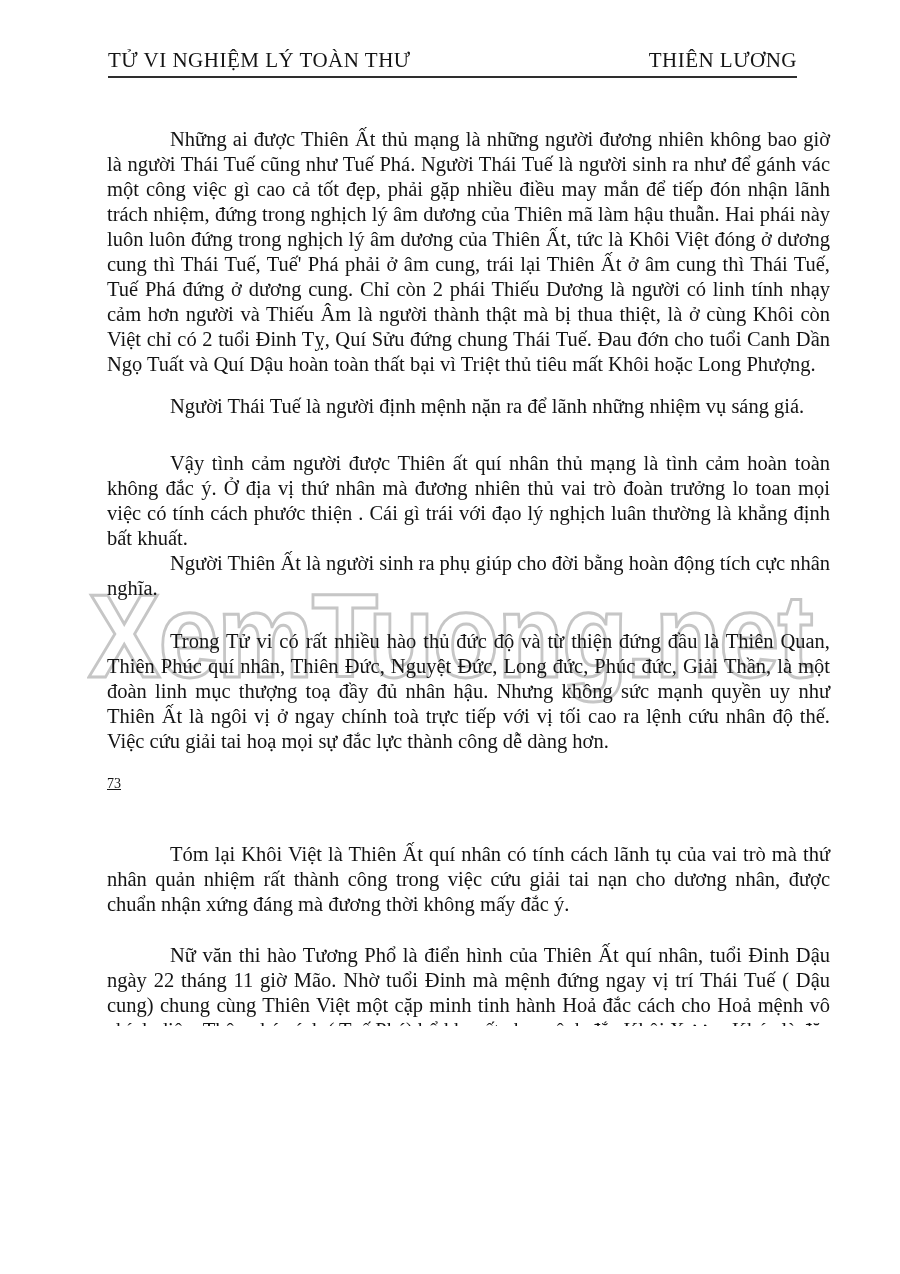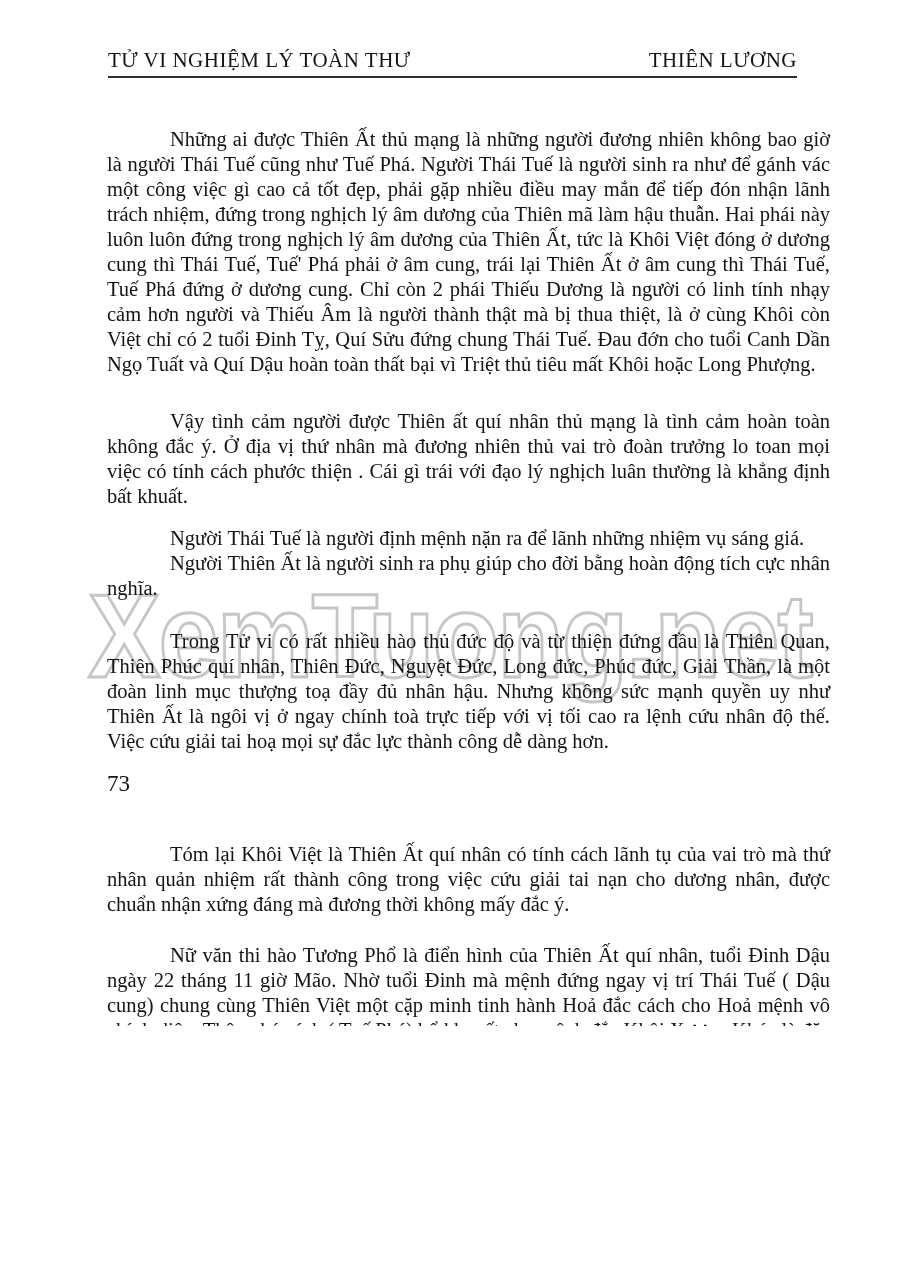--- a/index.html
+++ b/index.html
@@ -35,21 +35,22 @@
     position:absolute;left:107px;top:0;width:723px;z-index:2;
     font-size:20.5px;line-height:25px;
   }
   .text-col p{
     margin:0;
     text-align:justify;
   }
   .text-col p.indent{text-indent:63px;}
   .section-page-number{
     text-align:left;
-    font-size:23px;
+    font-size:14px;
+    text-decoration:underline;
   }
   .bottom-rule{
     position:absolute;left:90px;top:1196px;width:742px;height:0;
     border-top:2px solid #2b2b2b;z-index:2;
   }
   .page-number-bottom{
     position:absolute;left:82px;top:1201px;width:716px;
     text-align:left;font-size:19px;z-index:2;
   }
   .footer-banner{
@@ -74,22 +75,22 @@
 
   <div class="running-header">
     <span>TỬ VI NGHIỆM LÝ TOÀN THƯ</span>
     <span>THIÊN LƯƠNG</span>
   </div>
 
   <div class="watermark">XemTuong.net</div>
 
   <div class="text-col">
     <p class="indent" style="margin-top:127px">Những ai được Thiên Ất thủ mạng là những người đương nhiên không bao giờ là người Thái Tuế cũng như Tuế Phá. Người Thái Tuế là người sinh ra như để gánh vác một công việc gì cao cả tốt đẹp, phải gặp nhiều điều may mắn để tiếp đón nhận lãnh trách nhiệm, đứng trong nghịch lý âm dương của Thiên mã làm hậu thuẫn. Hai phái này luôn luôn đứng trong nghịch lý âm dương của Thiên Ất, tức là Khôi Việt đóng ở dương cung thì Thái Tuế, Tuế' Phá phải ở âm cung, trái lại Thiên Ất ở âm cung thì Thái Tuế, Tuế Phá đứng ở dương cung. Chỉ còn 2 phái Thiếu Dương là người có linh tính nhạy cảm hơn người và Thiếu Âm là người thành thật mà bị thua thiệt, là ở cùng Khôi còn Việt chỉ có 2 tuổi Đinh Tỵ, Quí Sửu đứng chung Thái Tuế. Đau đớn cho tuổi Canh Dần Ngọ Tuất và Quí Dậu hoàn toàn thất bại vì Triệt thủ tiêu mất Khôi hoặc Long Phượng.</p>
+    <p class="indent" style="margin-top:17px">Người Thái Tuế là người định mệnh nặn ra để lãnh những nhiệm vụ sáng giá.</p>
     <p class="indent" style="margin-top:32px">Vậy tình cảm người được Thiên ất quí nhân thủ mạng là tình cảm hoàn toàn không đắc ý. Ở địa vị thứ nhân mà đương nhiên thủ vai trò đoàn trưởng lo toan mọi việc có tính cách phước thiện . Cái gì trái với đạo lý nghịch luân thường là khẳng định bất khuất.</p>
-    <p class="indent" style="margin-top:17px">Người Thái Tuế là người định mệnh nặn ra để lãnh những nhiệm vụ sáng giá.</p>
     <p class="indent" style="margin-top:0">Người Thiên Ất là người sinh ra phụ giúp cho đời bằng hoàn động tích cực nhân nghĩa.</p>
     <p class="indent" style="margin-top:28px">Trong Tử vi có rất nhiều hào thủ đức độ và từ thiện đứng đầu là Thiên Quan, Thiên Phúc quí nhân, Thiên Đức, Nguyệt Đức, Long đức, Phúc đức, Giải Thần, là một đoàn linh mục thượng toạ đầy đủ nhân hậu. Nhưng không sức mạnh quyền uy như Thiên Ất là ngôi vị ở ngay chính toà trực tiếp với vị tối cao ra lệnh cứu nhân độ thế. Việc cứu giải tai hoạ mọi sự đắc lực thành công dễ dàng hơn.</p>
     <p class="section-page-number" style="margin-top:17px">73</p>
     <p class="indent" style="margin-top:46px">Tóm lại Khôi Việt là Thiên Ất quí nhân có tính cách lãnh tụ của vai trò mà thứ nhân quản nhiệm rất thành công trong việc cứu giải tai nạn cho dương nhân, được chuẩn nhận xứng đáng mà đương thời không mấy đắc ý.</p>
     <p class="indent" style="margin-top:26px">Nữ văn thi hào Tương Phổ là điển hình của Thiên Ất quí nhân, tuổi Đinh Dậu ngày 22 tháng 11 giờ Mão. Nhờ tuổi Đinh mà mệnh đứng ngay vị trí Thái Tuế ( Dậu cung) chung cùng Thiên Việt một cặp minh tinh hành Hoả đắc cách cho Hoả mệnh vô chính diệu. Thân phá cách ( Tuế Phá) bổ khuyết cho mệnh đắc Khôi Xương Khúc là đặc tài văn chương xuất chúng, vẫn phải chịu hẩm hiu lẻ bóng goá chồng ngay từ tuổi 23.</p>
   </div>
 
   <div class="bottom-rule"></div>
 
   <div class="page-number-bottom">64</div>

